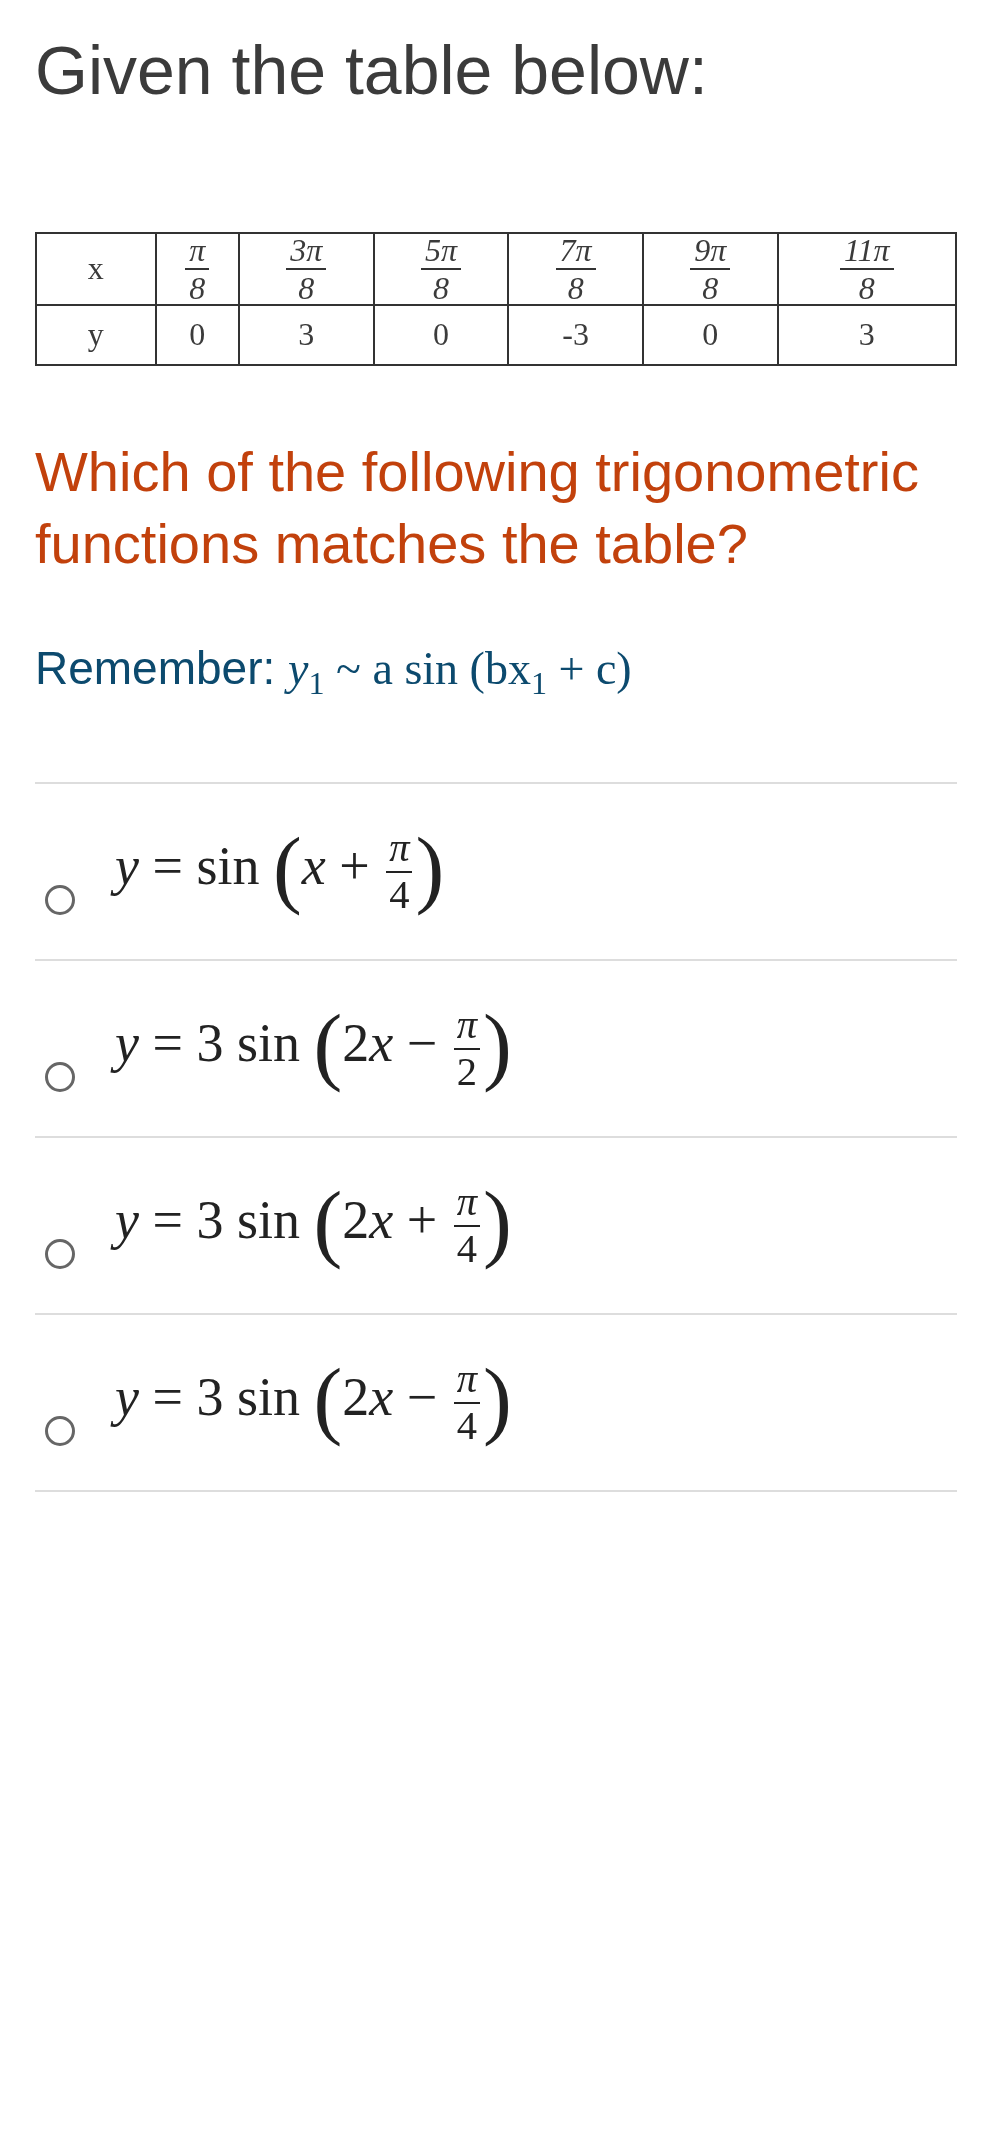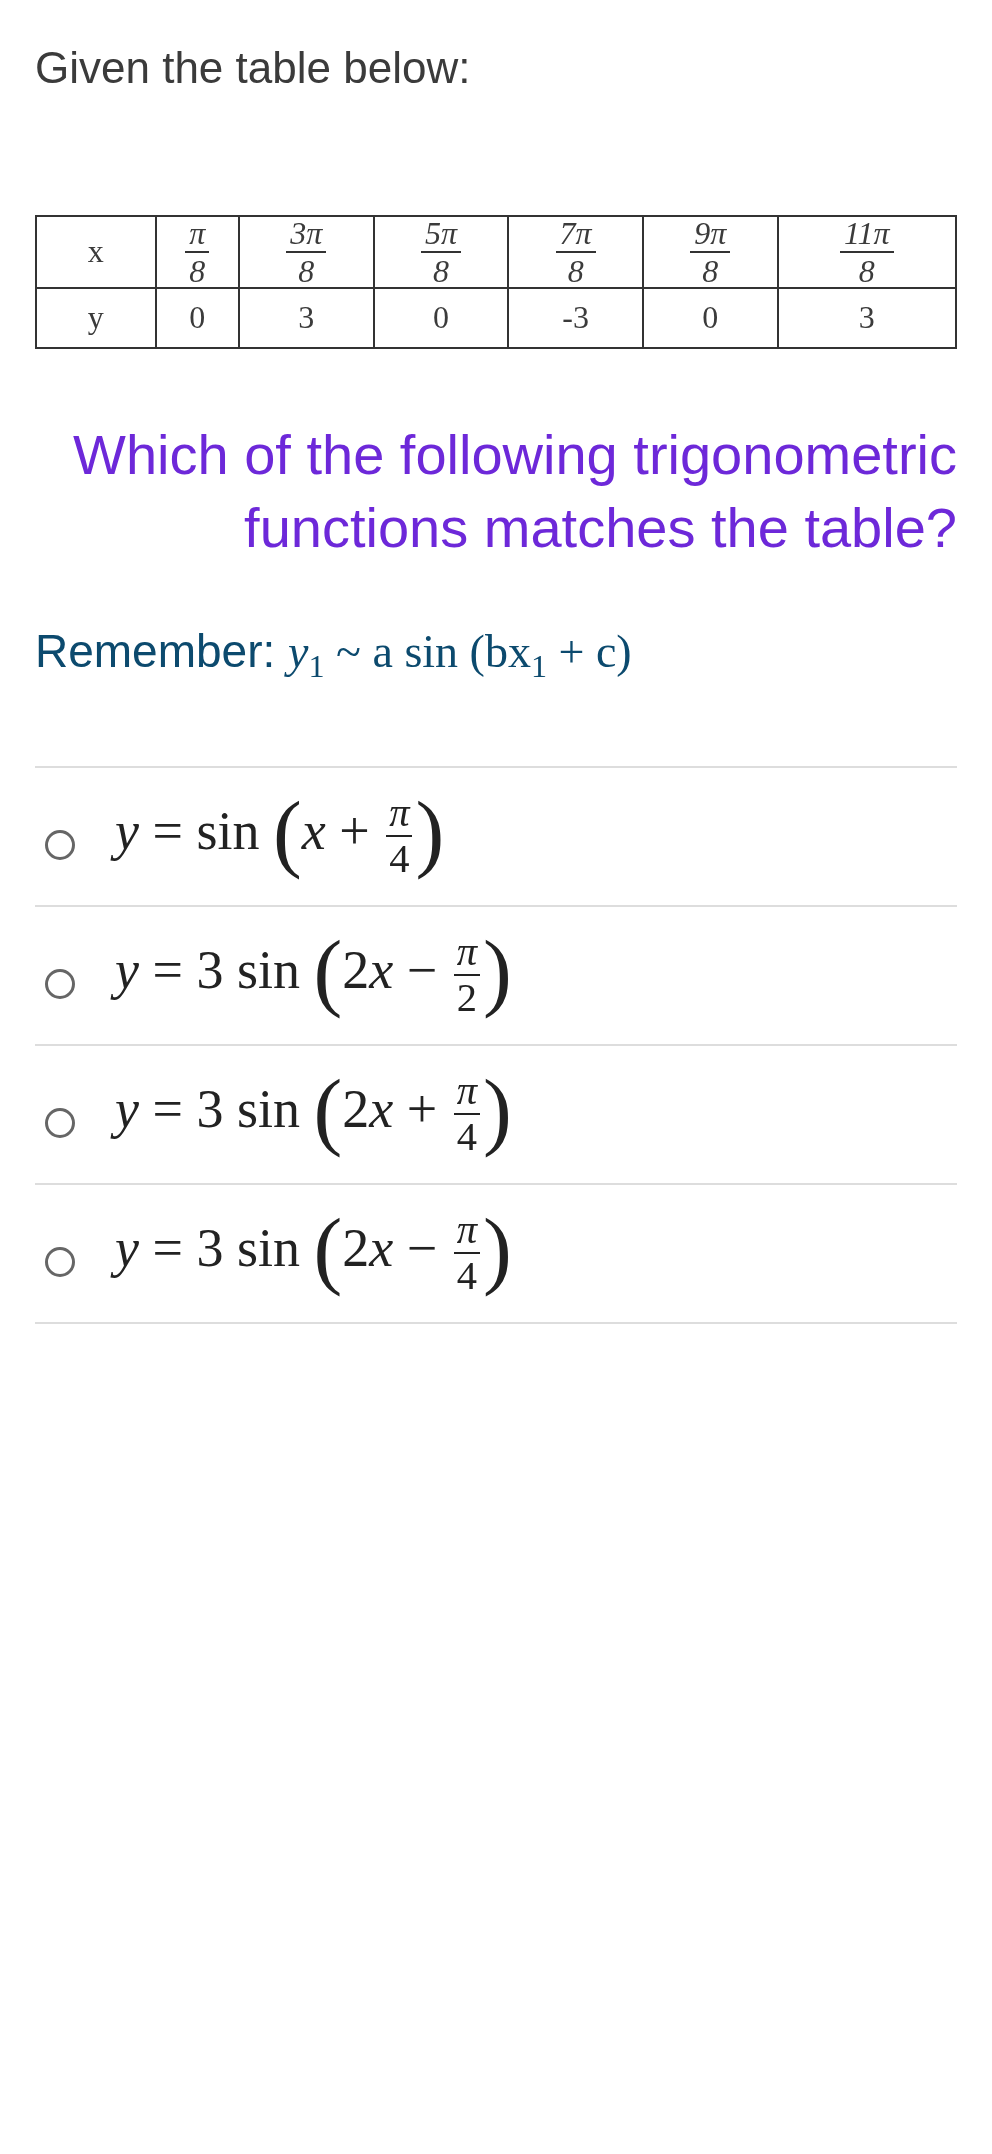--- a/index.html
+++ b/index.html
@@ -5,24 +5,24 @@
   * { box-sizing: border-box; }
   body {
     margin: 0;
     padding: 30px 35px;
     font-family: "Segoe UI", Arial, sans-serif;
     color: #3b3b3b;
     background: #fff;
     width: 992px;
   }
   .heading {
-    font-size: 44px;
+    font-size: 68px;
     font-weight: 400;
     color: #3b3b3b;
-    margin: 12px 0 120px 0;
+    margin: 0 0 120px 0;
     line-height: 1.2;
   }
   table.data {
     border-collapse: collapse;
     width: 100%;
     margin-bottom: 70px;
   }
   table.data td, table.data th {
     border: 2px solid #333;
     text-align: center;
@@ -48,44 +48,43 @@
     border-bottom: 2px solid #333;
     padding: 0 4px 2px 4px;
   }
   .frac .den {
     display: block;
     padding: 2px 4px 0 4px;
   }
   .question {
     font-size: 56px;
     font-weight: 400;
-    color: #6d28d9;
+    color: #c2410c;
     line-height: 1.3;
     margin-bottom: 60px;
-    text-align: right;
   }
   .remember {
     font-size: 46px;
     font-family: "Segoe UI", Arial, sans-serif;
     color: #0c4a6e;
     margin-bottom: 80px;
   }
   .remember .math {
     font-family: "Times New Roman", serif;
     font-style: italic;
   }
   .sub { font-size: 0.7em; vertical-align: sub; font-style: normal; }
   .options {
     border-top: 2px solid #ddd;
     border-bottom: 2px solid #ddd;
   }
   .option {
     display: flex;
-    align-items: center;
-    padding: 25px 10px;
+    align-items: flex-end;
+    padding: 44px 10px;
     border-bottom: 2px solid #ddd;
   }
   .option:last-child { border-bottom: none; }
   .radio {
     width: 30px;
     height: 30px;
     border: 3px solid #666;
     border-radius: 50%;
     flex-shrink: 0;
     margin-top: 18px;

